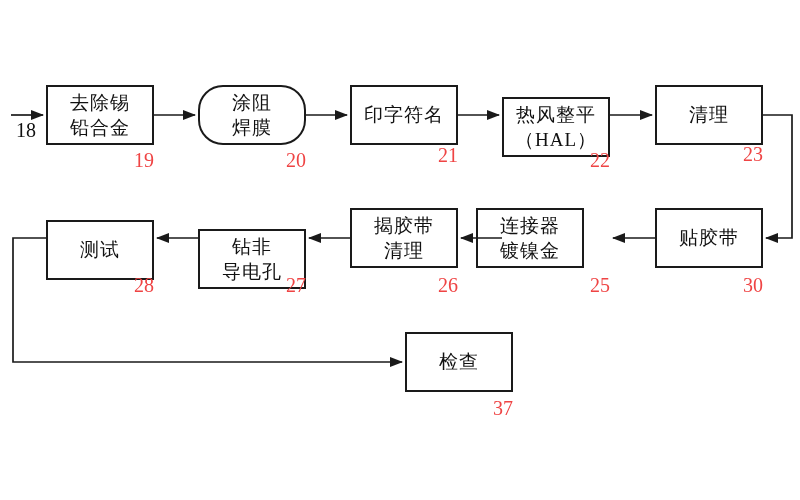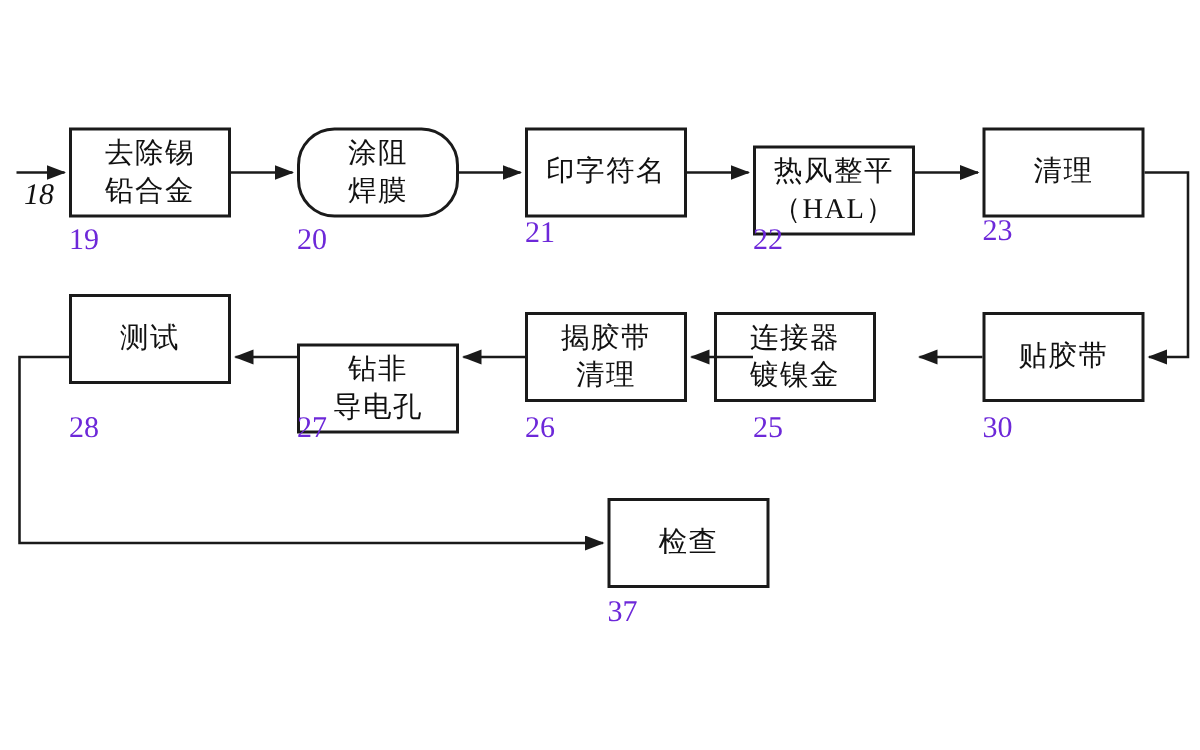--- a/index.html
+++ b/index.html
@@ -31,33 +31,32 @@
     text-align: center;
     font-size: 19px;
     line-height: 1.32;
     color: #111111;
     white-space: pre-line;
     letter-spacing: 1px;
   }
   .num {
     position: absolute;
     width: 108px;
-    text-align: left;
+    text-align: right;
     font-size: 20px;
-    color: #6d28d9;
+    color: #ef4444;
   }
   .entry-label {
     position: absolute;
     left: 6px;
     top: 119px;
     width: 40px;
     text-align: center;
     font-size: 20px;
     color: #111111;
-    font-style: italic;
   }
   svg.wires {
     position: absolute;
     left: 0;
     top: 0;
   }
   svg.wires line, svg.wires polyline {
     stroke: #1a1a1a;
     stroke-width: 1.7;
     fill: none;
@@ -104,21 +103,21 @@
   <div class="num" style="left:502px; top:149px;">22</div>
   <div class="num" style="left:655px; top:143px;">23</div>
 
   <div class="pbox" style="left:655px; top:208px;">贴胶带</div>
   <div class="pbox" style="left:476px; top:208px;">连接器
 镀镍金</div>
   <div class="pbox" style="left:350px; top:208px;">揭胶带
 清理</div>
   <div class="pbox" style="left:198px; top:208px;margin-top:21px;">钻非
 导电孔</div>
-  <div class="pbox" style="left:46px; top:196px;">测试</div>
+  <div class="pbox" style="left:46px; top:220px;">测试</div>
 
   <div class="num" style="left:655px; top:274px;">30</div>
   <div class="num" style="left:502px; top:274px;">25</div>
   <div class="num" style="left:350px; top:274px;">26</div>
   <div class="num" style="left:198px; top:274px;">27</div>
   <div class="num" style="left:46px; top:274px;">28</div>
 
   <div class="pbox" style="left:405px; top:332px;">检查</div>
   <div class="num" style="left:405px; top:397px;">37</div>
 

